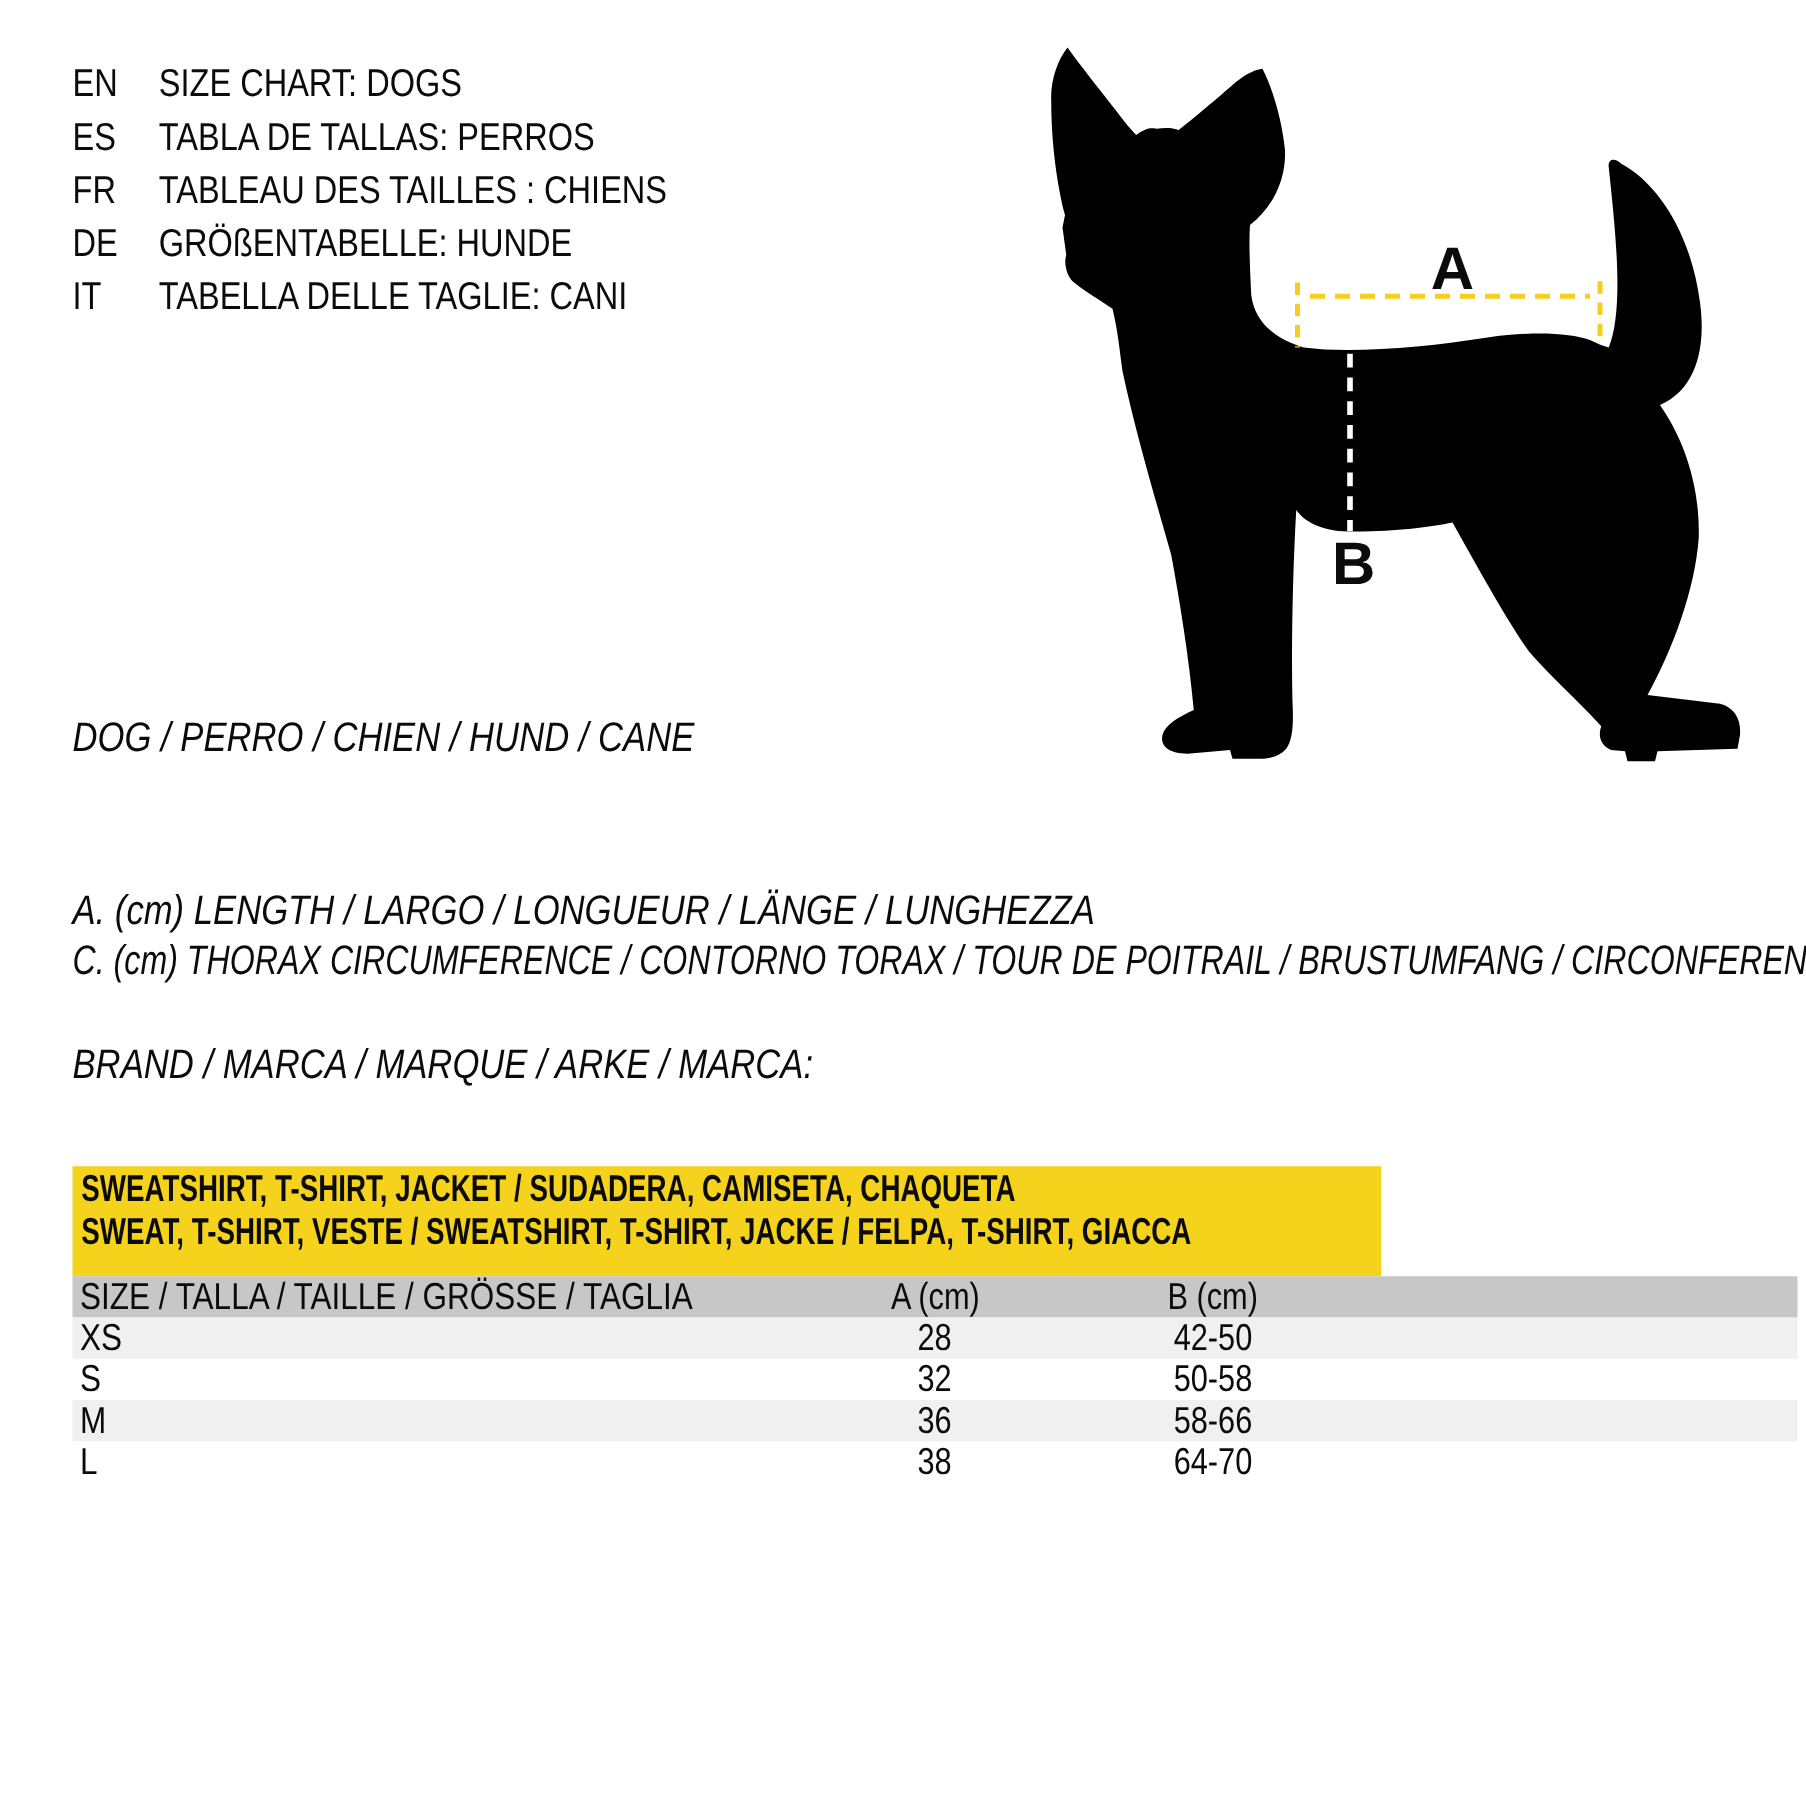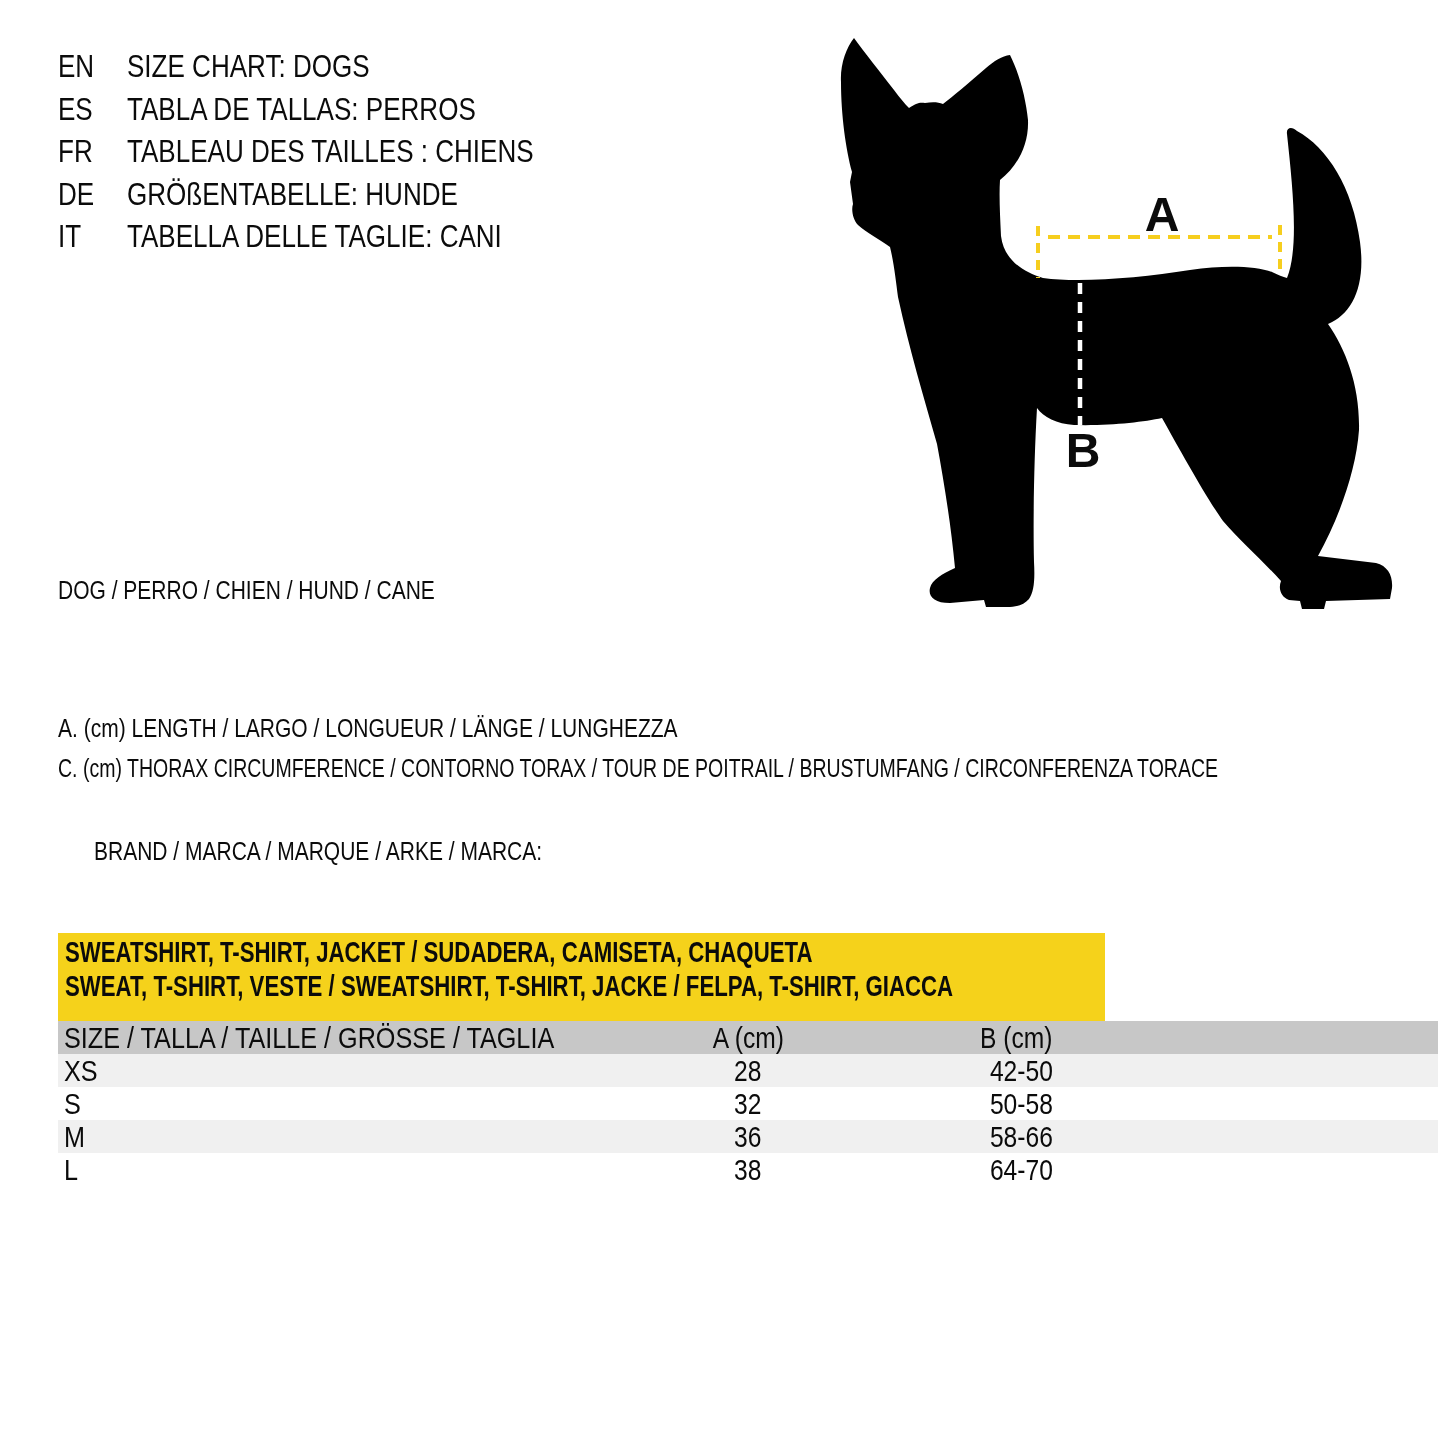--- a/index.html
+++ b/index.html
@@ -33,36 +33,36 @@
   .lang-label{flex:none;}
 
   
   .dog-wrap{left:810px;top:20px;width:620px;height:620px;}
   .sil{fill:var(--silhouette-black);}
   .ydash{stroke:var(--measure-dash-yellow);stroke-width:4;fill:none;}
   .wdash{stroke:var(--measure-dash-white);stroke-width:4.5;fill:none;}
   .measure-label{font-family:"Liberation Sans","DejaVu Sans",sans-serif;font-weight:700;font-size:48px;fill:var(--ink);}
 
   
-  .line{left:58px;height:36px;line-height:36px;font-size:25px;}
+  .line{left:58px;height:36px;line-height:36px;font-size:33px;font-style:italic;}
   .dog-label{top:572px;}
   .legend-a{top:710px;}
   .legend-c{top:750px;}
-  .brand-line{top:833px;margin-left:36px;}
+  .brand-line{top:833px;}
 
   
   .size-table{left:58px;top:933px;width:1380px;}
   .yellow-head{width:1047px;height:88px;background:var(--accent-yellow);padding:2px 0 0 7px;}
   .yellow-head .yl{height:34px;line-height:34px;font-size:30px;font-weight:700;}
   .trow{position:relative;height:33px;font-size:30px;line-height:33px;}
   .trow.head{background:var(--table-gray);}
   .trow.alt{background:var(--table-row-alt);}
   .cell-size{position:absolute;left:6px;top:0;}
   .cell-a{position:absolute;left:600px;top:0;width:180px;text-align:center;}
-  .cell-b{position:absolute;left:822px;top:0;width:180px;text-align:right;}
+  .cell-b{position:absolute;left:822px;top:0;width:180px;text-align:center;}
 </style>
 </head>
 <body>
 
 <section class="abs langs">
   <div class="lang-row">
     <span class="lang-code"><span class="cond">EN</span></span>
     <span class="lang-label"><span class="cond">SIZE CHART: DOGS</span></span>
   </div>
   <div class="lang-row">

